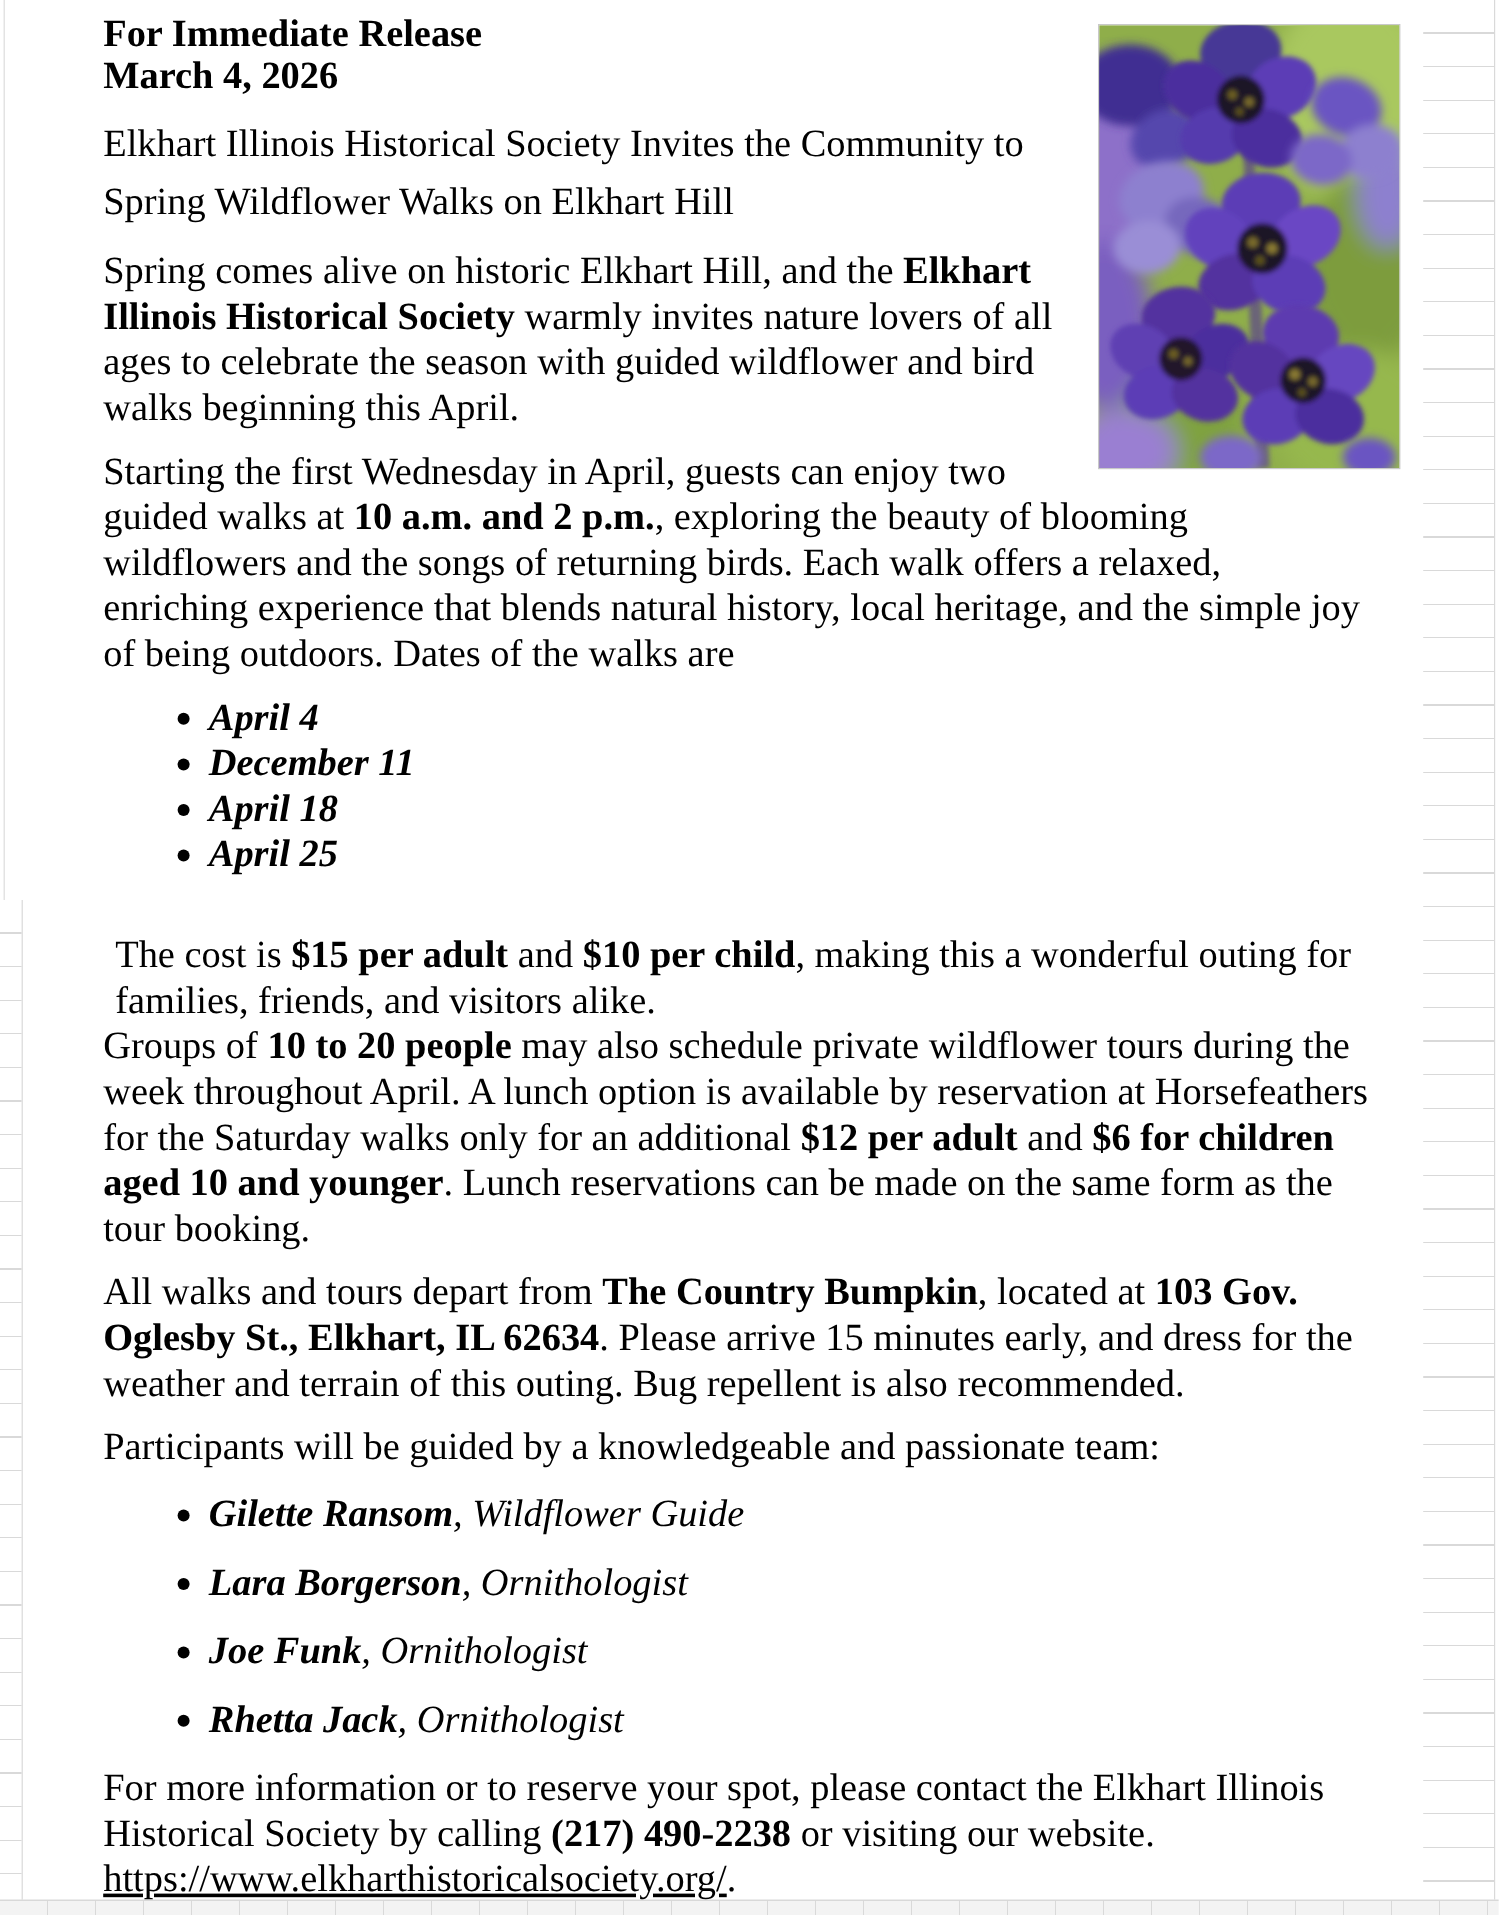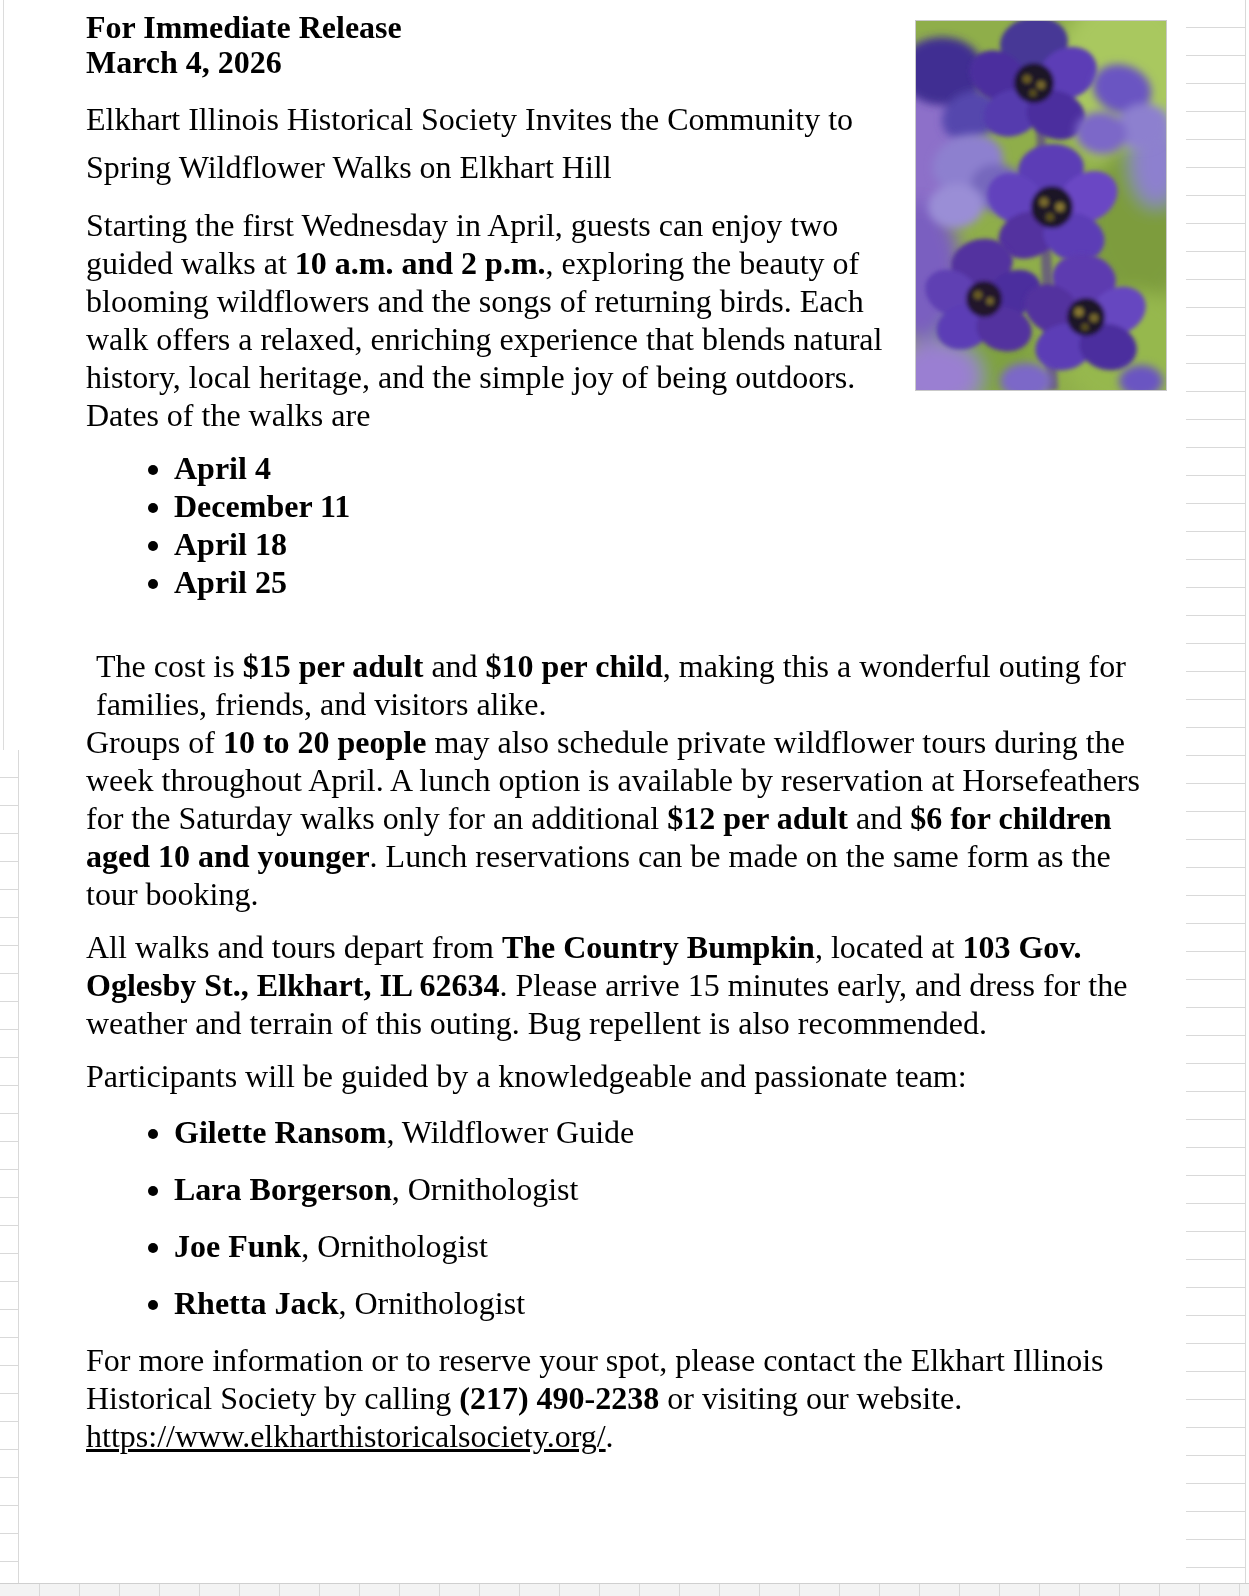--- a/index.html
+++ b/index.html
@@ -28,21 +28,21 @@
   
   .page-content{
     position:absolute;left:86px;top:10px;width:1057px;
     font-size:32px;line-height:38px;
   }
   .doc-header{font-weight:bold;line-height:35px;margin:0 0 26px 0;white-space:pre-line;}
   .doc-title{font-weight:normal;line-height:48px;margin:0 0 22px 0;}
   .page-content p{margin:0 0 15px 0;}
   p.indent-sm{padding-left:10px;margin-bottom:0;margin-top:46px;}
   p.no-gap{margin-bottom:0;}
-  .page-content ul{margin:0 0 15px 0;padding-left:88px;list-style:disc;}
+  .page-content ul{margin:0 0 15px 0;padding-left:88px;list-style:disc;font-style:italic;}
   ul.tight li{margin:0;font-weight:bold;}
   ul.loose{margin-top:18px;margin-bottom:0;}
   ul.loose li{margin:0 0 19px 0;}
   .seg-b{font-weight:bold;}
   .seg-u{text-decoration:underline;}
   .float-photo{
     float:right;width:250px;height:369px;
     margin:10px -24px 6px 30px;
     border:1px solid #c9c9c9;box-sizing:content-box;
   }
@@ -158,20 +158,21 @@
         <ellipse cx="225" cy="360" rx="22" ry="16" fill="#6a55c2"></ellipse>
       </g>
     </svg>
   </div>
 
   <p class="doc-header"><span>For Immediate Release</span><br><span>March 4, 2026</span></p>
 
   <p class="doc-title">Elkhart Illinois Historical Society Invites the Community to Spring Wildflower Walks on Elkhart Hill</p>
 
   <div id="blocks-root">
+      <p><span>Spring comes alive on historic Elkhart Hill, and the </span><span class="seg-b">Elkhart Illinois Historical Society</span><span> warmly invites nature lovers of all ages to celebrate the season with guided wildflower and bird walks beginning this April.</span></p>
       <p><span>Starting the first Wednesday in April, guests can enjoy two guided walks at </span><span class="seg-b">10 a.m. and 2 p.m.</span><span>, exploring the beauty of blooming wildflowers and the songs of returning birds. Each walk offers a relaxed, enriching experience that blends natural history, local heritage, and the simple joy of being outdoors. Dates of the walks are</span></p>
       <ul class="tight">
         <li><span class="seg-b">April 4</span></li>
         <li><span class="seg-b">December 11</span></li>
         <li><span class="seg-b">April 18</span></li>
         <li><span class="seg-b">April 25</span></li>
       </ul>
       <p class="indent-sm"><span>The cost is </span><span class="seg-b">$15 per adult</span><span> and </span><span class="seg-b">$10 per child</span><span>, making this a wonderful outing for families, friends, and visitors alike.</span></p>
       <p><span>Groups of </span><span class="seg-b">10 to 20 people</span><span> may also schedule private wildflower tours during the week throughout April. A lunch option is available by reservation at Horsefeathers for the Saturday walks only for an additional </span><span class="seg-b">$12 per adult</span><span> and </span><span class="seg-b">$6 for children aged 10 and younger</span><span>. Lunch reservations can be made on the same form as the tour booking.</span></p>
       <p><span>All walks and tours depart from </span><span class="seg-b">The Country Bumpkin</span><span>, located at </span><span class="seg-b">103 Gov. Oglesby St., Elkhart, IL 62634</span><span>. Please arrive 15 minutes early, and dress for the weather and terrain of this outing. Bug repellent is also recommended.</span></p>

